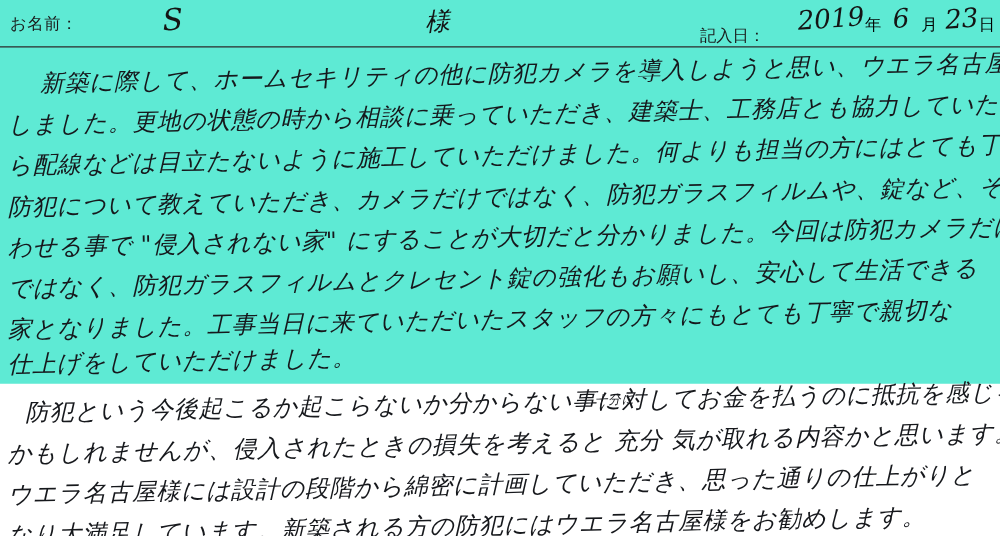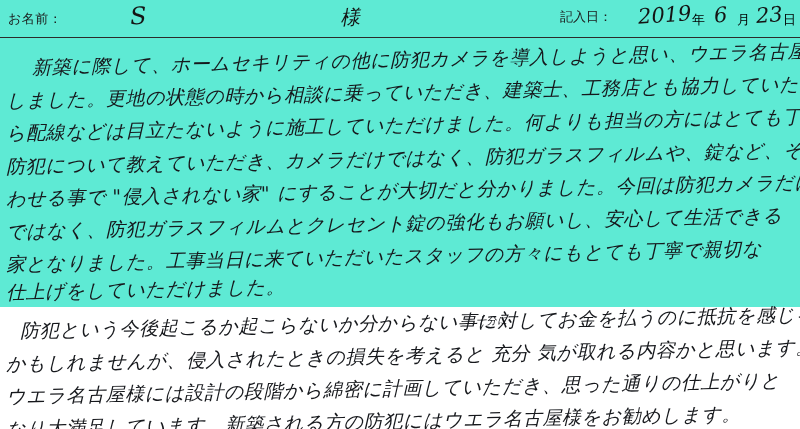--- a/index.html
+++ b/index.html
@@ -53,21 +53,21 @@
     top: 4px;
     font-size: 20px;
     font-family: "DejaVu Serif", serif;
     font-style: italic;
     color: #141414;
     transform: rotate(-4deg);
   }
   .hdr-date-label {
     position: absolute;
     left: 560px;
-    top: 8px;
+    top: 20px;
     font-size: 13px;
     color: #1a1a1a;
   }
   .hdr-hand {
     position: absolute;
     top: 3px;
     font-size: 21px;
     font-family: "DejaVu Serif", serif;
     font-style: italic;
     color: #141414;

